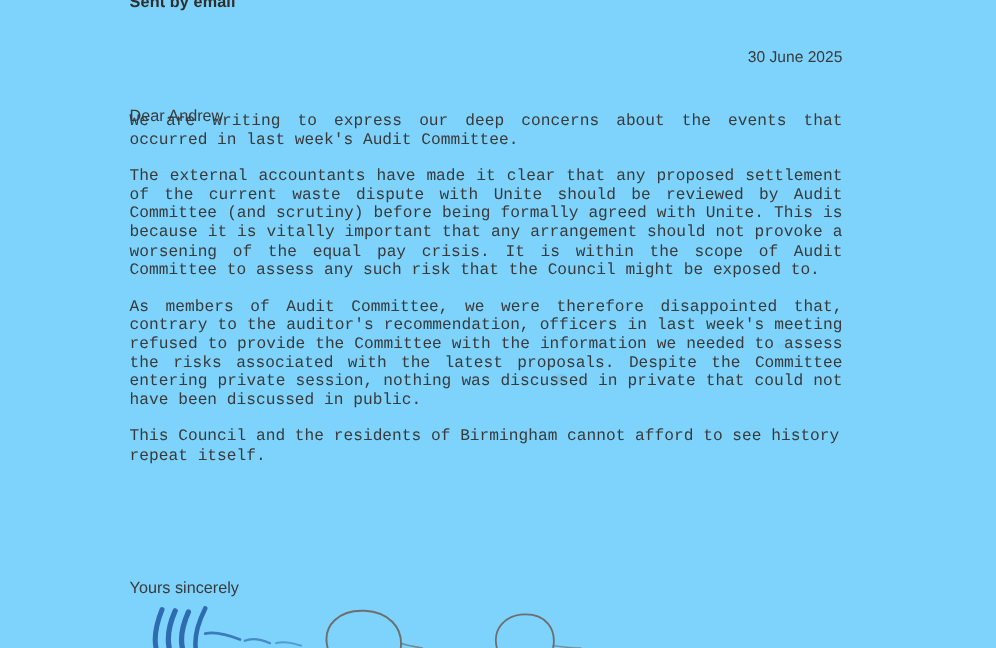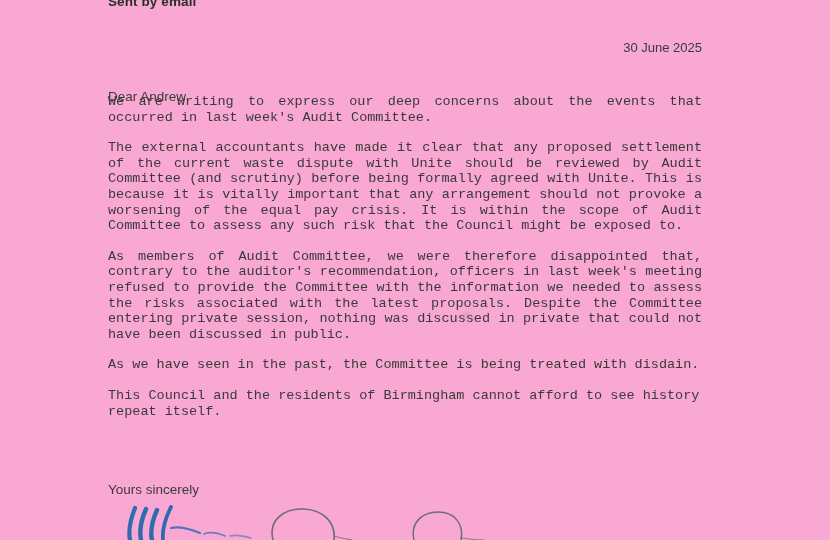--- a/index.html
+++ b/index.html
@@ -13,21 +13,21 @@
     height: 540px;
     overflow: hidden;
     font-family: "Liberation Sans", sans-serif;
     color: #3a3a3a;
     position: relative;
   }
 
   .page {
     position: absolute;
     inset: 0;
-    background: #f9a8d4;
+    background: #7dd3fc;
     overflow: hidden;
   }
 
   
   .scan-layer {
     position: absolute;
     inset: 0;
     filter: blur(0.25px);
   }
 
@@ -140,21 +140,20 @@
       <div class="sent-by-email">Sent by email</div>
 
       <div class="letter-date">30 June 2025</div>
 
       <div class="salutation">Dear Andrew</div>
 
       <div class="paragraphs">
         <p class="para">We are writing to express our deep concerns about the events that occurred in last week's Audit Committee.</p>
         <p class="para">The external accountants have made it clear that any proposed settlement of the current waste dispute with Unite should be reviewed by Audit Committee (and scrutiny) before being formally agreed with Unite. This is because it is vitally important that any arrangement should not provoke a worsening of the equal pay crisis. It is within the scope of Audit Committee to assess any such risk that the Council might be exposed to.</p>
         <p class="para">As members of Audit Committee, we were therefore disappointed that, contrary to the auditor's recommendation, officers in last week's meeting refused to provide the Committee with the information we needed to assess the risks associated with the latest proposals.  Despite the Committee entering private session, nothing was discussed in private that could not have been discussed in public.</p>
-        <p class="para no-justify">As we have seen in the past, the Committee is being treated with disdain.</p>
         <p class="para no-justify">This Council and the residents of Birmingham cannot afford to see history repeat itself.</p>
       </div>
 
       <div class="signoff">Yours sincerely</div>
     </div>
 
     <div class="scan-smudge"></div>
     <div class="scan-smudge two"></div>
 
     <div class="signature-block">

